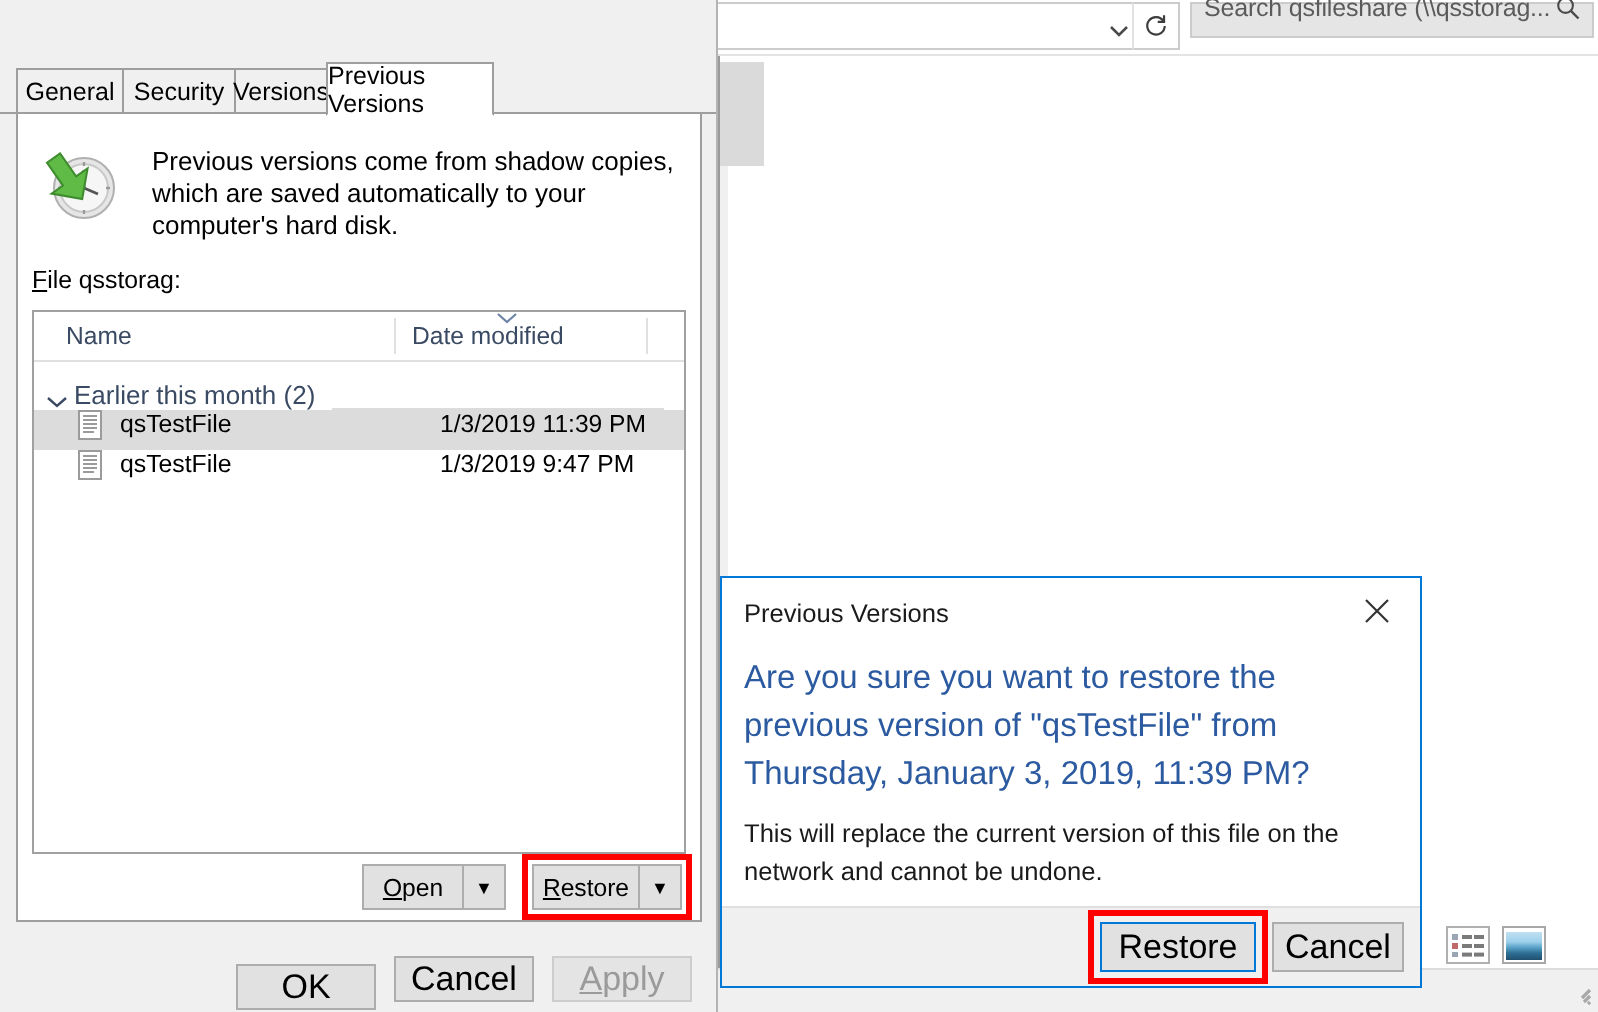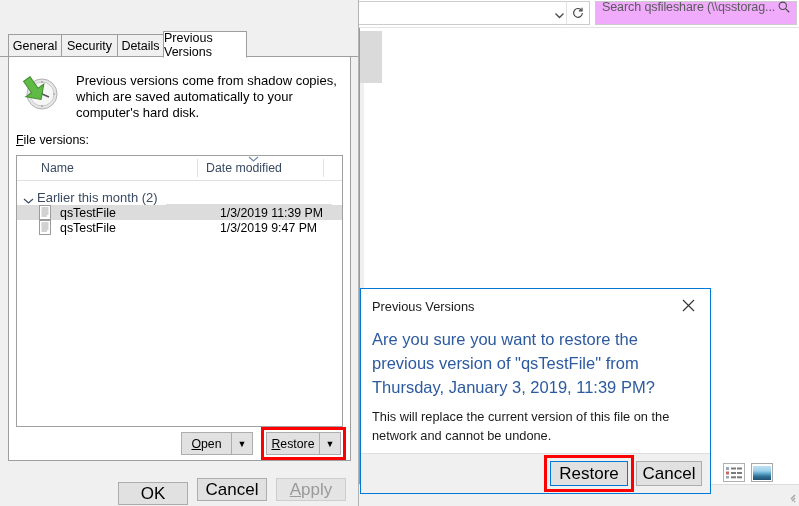--- a/index.html
+++ b/index.html
@@ -11,21 +11,21 @@
   }
   #screen{position:relative;width:799px;height:506px;overflow:hidden;background:#fff;}
 
   
   .explorer{position:absolute;left:359px;top:0;width:440px;height:506px;background:#ffffff;}
   .exp-toolbar{position:absolute;left:0;top:0;width:440px;height:27px;background:#ffffff;}
   .addr-box{position:absolute;left:0px;top:1px;width:226px;height:24px;border:1px solid #cccccc;border-left:none;background:#fff;box-sizing:border-box;}
   .addr-chev{position:absolute;left:185px;top:1px;width:30px;height:24px;display:flex;align-items:center;justify-content:center;color:#444;font-size:12px;}
   .refresh-btn{position:absolute;left:207px;top:1px;width:24px;height:24px;border:1px solid #cccccc;border-left:1px solid #e2e2e2;box-sizing:border-box;background:#fff;display:flex;align-items:center;justify-content:center;}
   .refresh-btn svg{display:block;}
-  .search-box{position:absolute;left:236px;top:1px;width:202px;height:24px;border:1px solid #cccccc;box-sizing:border-box;background:#f0abfc;display:flex;align-items:center;padding:0 4px 12px 6px;}
+  .search-box{position:absolute;left:236px;top:1px;width:202px;height:18px;border:1px solid #cccccc;box-sizing:border-box;background:#e5e5e5;display:flex;align-items:center;padding:0 4px 12px 6px;}
   .search-text{flex:1;font-size:12.5px;color:#5b5b5b;white-space:nowrap;overflow:hidden;letter-spacing:-0.1px;}
   .search-icon{width:16px;height:16px;flex:none;display:flex;align-items:center;justify-content:center;}
 
   .exp-sep{position:absolute;left:0;top:27px;width:440px;height:1px;background:#e3e3e3;}
   .exp-left-edge{position:absolute;left:0px;top:0px;width:1px;height:495px;background:#9a9a9a;}
   .exp-grey-block{position:absolute;left:1px;top:31px;width:22px;height:52px;background:#dadada;}
   .exp-nav-col{position:absolute;left:1px;top:31px;width:4px;height:464px;background:#f0f0f0;}
 
   .exp-statusbar{position:absolute;left:0px;top:484px;width:440px;height:22px;background:#f0f0f0;border-top:1px solid #dcdcdc;}
   .view-btns{position:absolute;right:26px;top:463px;display:flex;gap:6px;align-items:center;}
@@ -61,21 +61,21 @@
   .lb-col{position:absolute;top:0;height:24px;display:flex;align-items:center;font-size:12.3px;color:#3a4a63;}
   .lb-col .lbl{padding-left:8px;}
   .lb-colsep{position:absolute;top:3px;height:18px;width:1px;background:#e0e0e0;}
   .sort-chevron{position:absolute;top:0px;font-size:9px;color:#6d84a6;}
 
   .group-row{position:relative;height:24px;display:flex;align-items:flex-end;padding-left:6px;}
   .group-chev{width:14px;font-size:10px;color:#3a4a63;display:flex;align-items:center;}
   .group-label{font-size:13px;color:#3a4a63;white-space:nowrap;}
   .group-line{flex:1;height:1px;background:#dcdcdc;margin-left:8px;margin-right:10px;}
 
-  .item-row{position:relative;height:15px;display:flex;align-items:flex-end;padding-left:22px;}
+  .item-row{position:relative;height:20px;display:flex;align-items:flex-start;padding-left:22px;}
   .item-row.sel{background:#dcdcdc;}
   .doc-icon{width:13px;height:15px;flex:none;margin-right:8px;}
   .item-name{font-size:12.4px;color:#000;width:160px;white-space:nowrap;}
   .item-date{font-size:12.3px;color:#000;white-space:nowrap;}
 
   .btn{box-sizing:border-box;border:1px solid #adadad;background:#e1e1e1;font-size:17px;color:#000;
        display:flex;align-items:center;justify-content:center;}
   .btn u{text-decoration:underline;}
   .btn.disabled{color:#9a9a9a;background:#e4e4e4;border-color:#cdcdcd;}
 
@@ -166,40 +166,40 @@
       <path d="M11 4 L7 8 M11 7 L8 10 M11 10 L10 11" stroke="#a8a8a8" stroke-width="1.6" fill="none"></path>
     </svg>
   </div>
 
   <div class="props">
 
 
     <div class="tabstrip">
       <div class="tab" style="left:8px;width:54px;">General</div>
       <div class="tab" style="left:61px;width:57px;">Security</div>
-      <div class="tab" style="left:117px;width:47px;">Details</div>
+      <div class="tab" style="left:117px;width:47px;">Versions</div>
       <div class="tab sel" style="left:163px;width:84px;">Previous Versions</div>
     </div>
     <div class="tab-underline"></div>
     <div class="props-body"></div>
 
     <svg class="clock-icon" viewBox="0 0 48 44">
       <circle cx="26" cy="22" r="15" fill="#e6e6e6" stroke="#b0b0b0" stroke-width="1"></circle>
       <circle cx="26" cy="22" r="12" fill="#f6f6f6" stroke="#c9c9c9" stroke-width="1"></circle>
       <path d="M26 22 L26 13 M26 22 L33 25" stroke="#555" stroke-width="1.4" fill="none"></path>
       <path d="M26 9 L26 11 M39 22 L37 22 M26 35 L26 33 M13 22 L15 22" stroke="#9a9a9a" stroke-width="1.2"></path>
       <path d="M14 6 L14 20 L7 20 L18 31 L29 20 L22 20 L22 6 Z" fill="#5fba46" stroke="#3f8c2e" stroke-width="1" transform="rotate(-35 16 18)"></path>
     </svg>
     <div class="intro-text">Previous versions come from shadow copies, which are saved automatically to your computer's hard disk.</div>
 
-    <div class="fileversions-label"><u>F</u><span>ile versions:</span></div>
+    <div class="fileversions-label"><u>F</u><span>ile qsstorag:</span></div>
 
     <div class="listbox">
       <div class="lb-header">
-        <div class="lb-col" style="left:16px;width:180px;">
+        <div class="lb-col" style="left:8px;width:180px;">
             <span class="lbl">Name</span>
           </div>
         <div class="lb-colsep" style="left:180px;"></div>
         <div class="lb-col" style="left:181px;width:125px;">
             <span class="lbl">Date modified</span>
           </div>
         <div class="sort-chevron" style="left:231px;">
           <svg width="11" height="7" viewBox="0 0 11 7" class="svgwrap">
               <path d="M1 1 L5.5 5 L10 1" fill="none" stroke="#6d84a6" stroke-width="1.1"></path>
             </svg>

